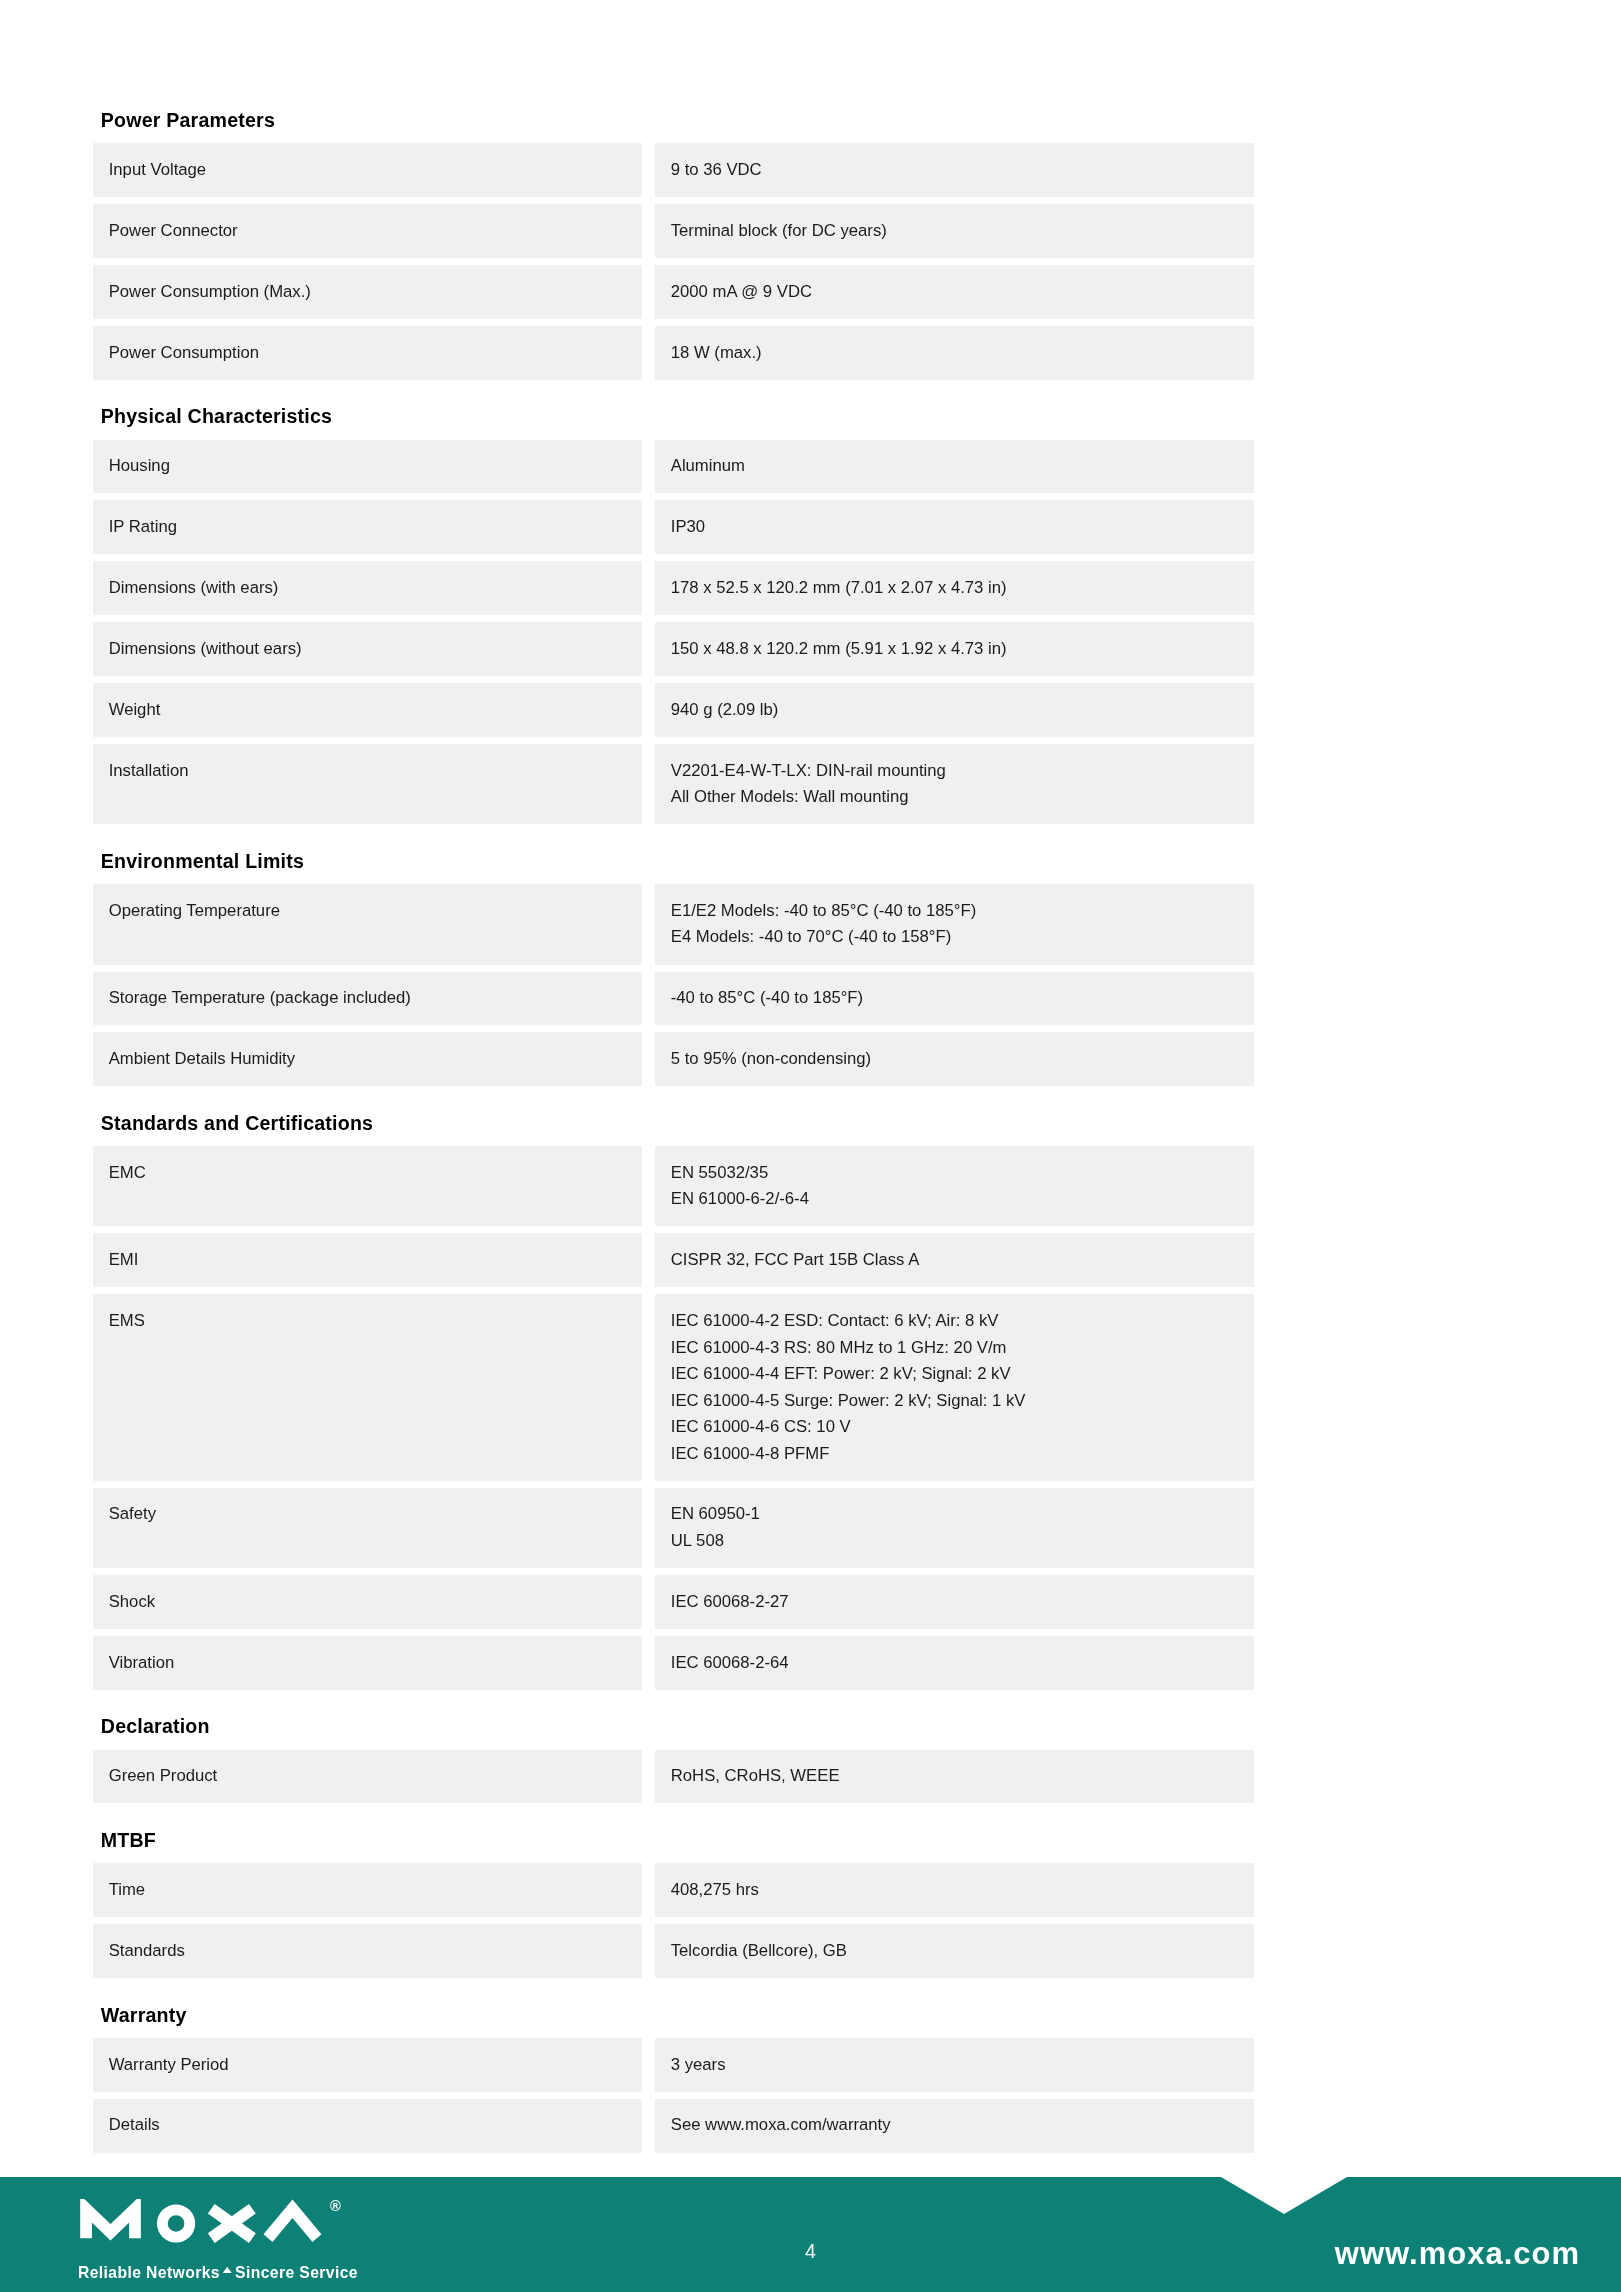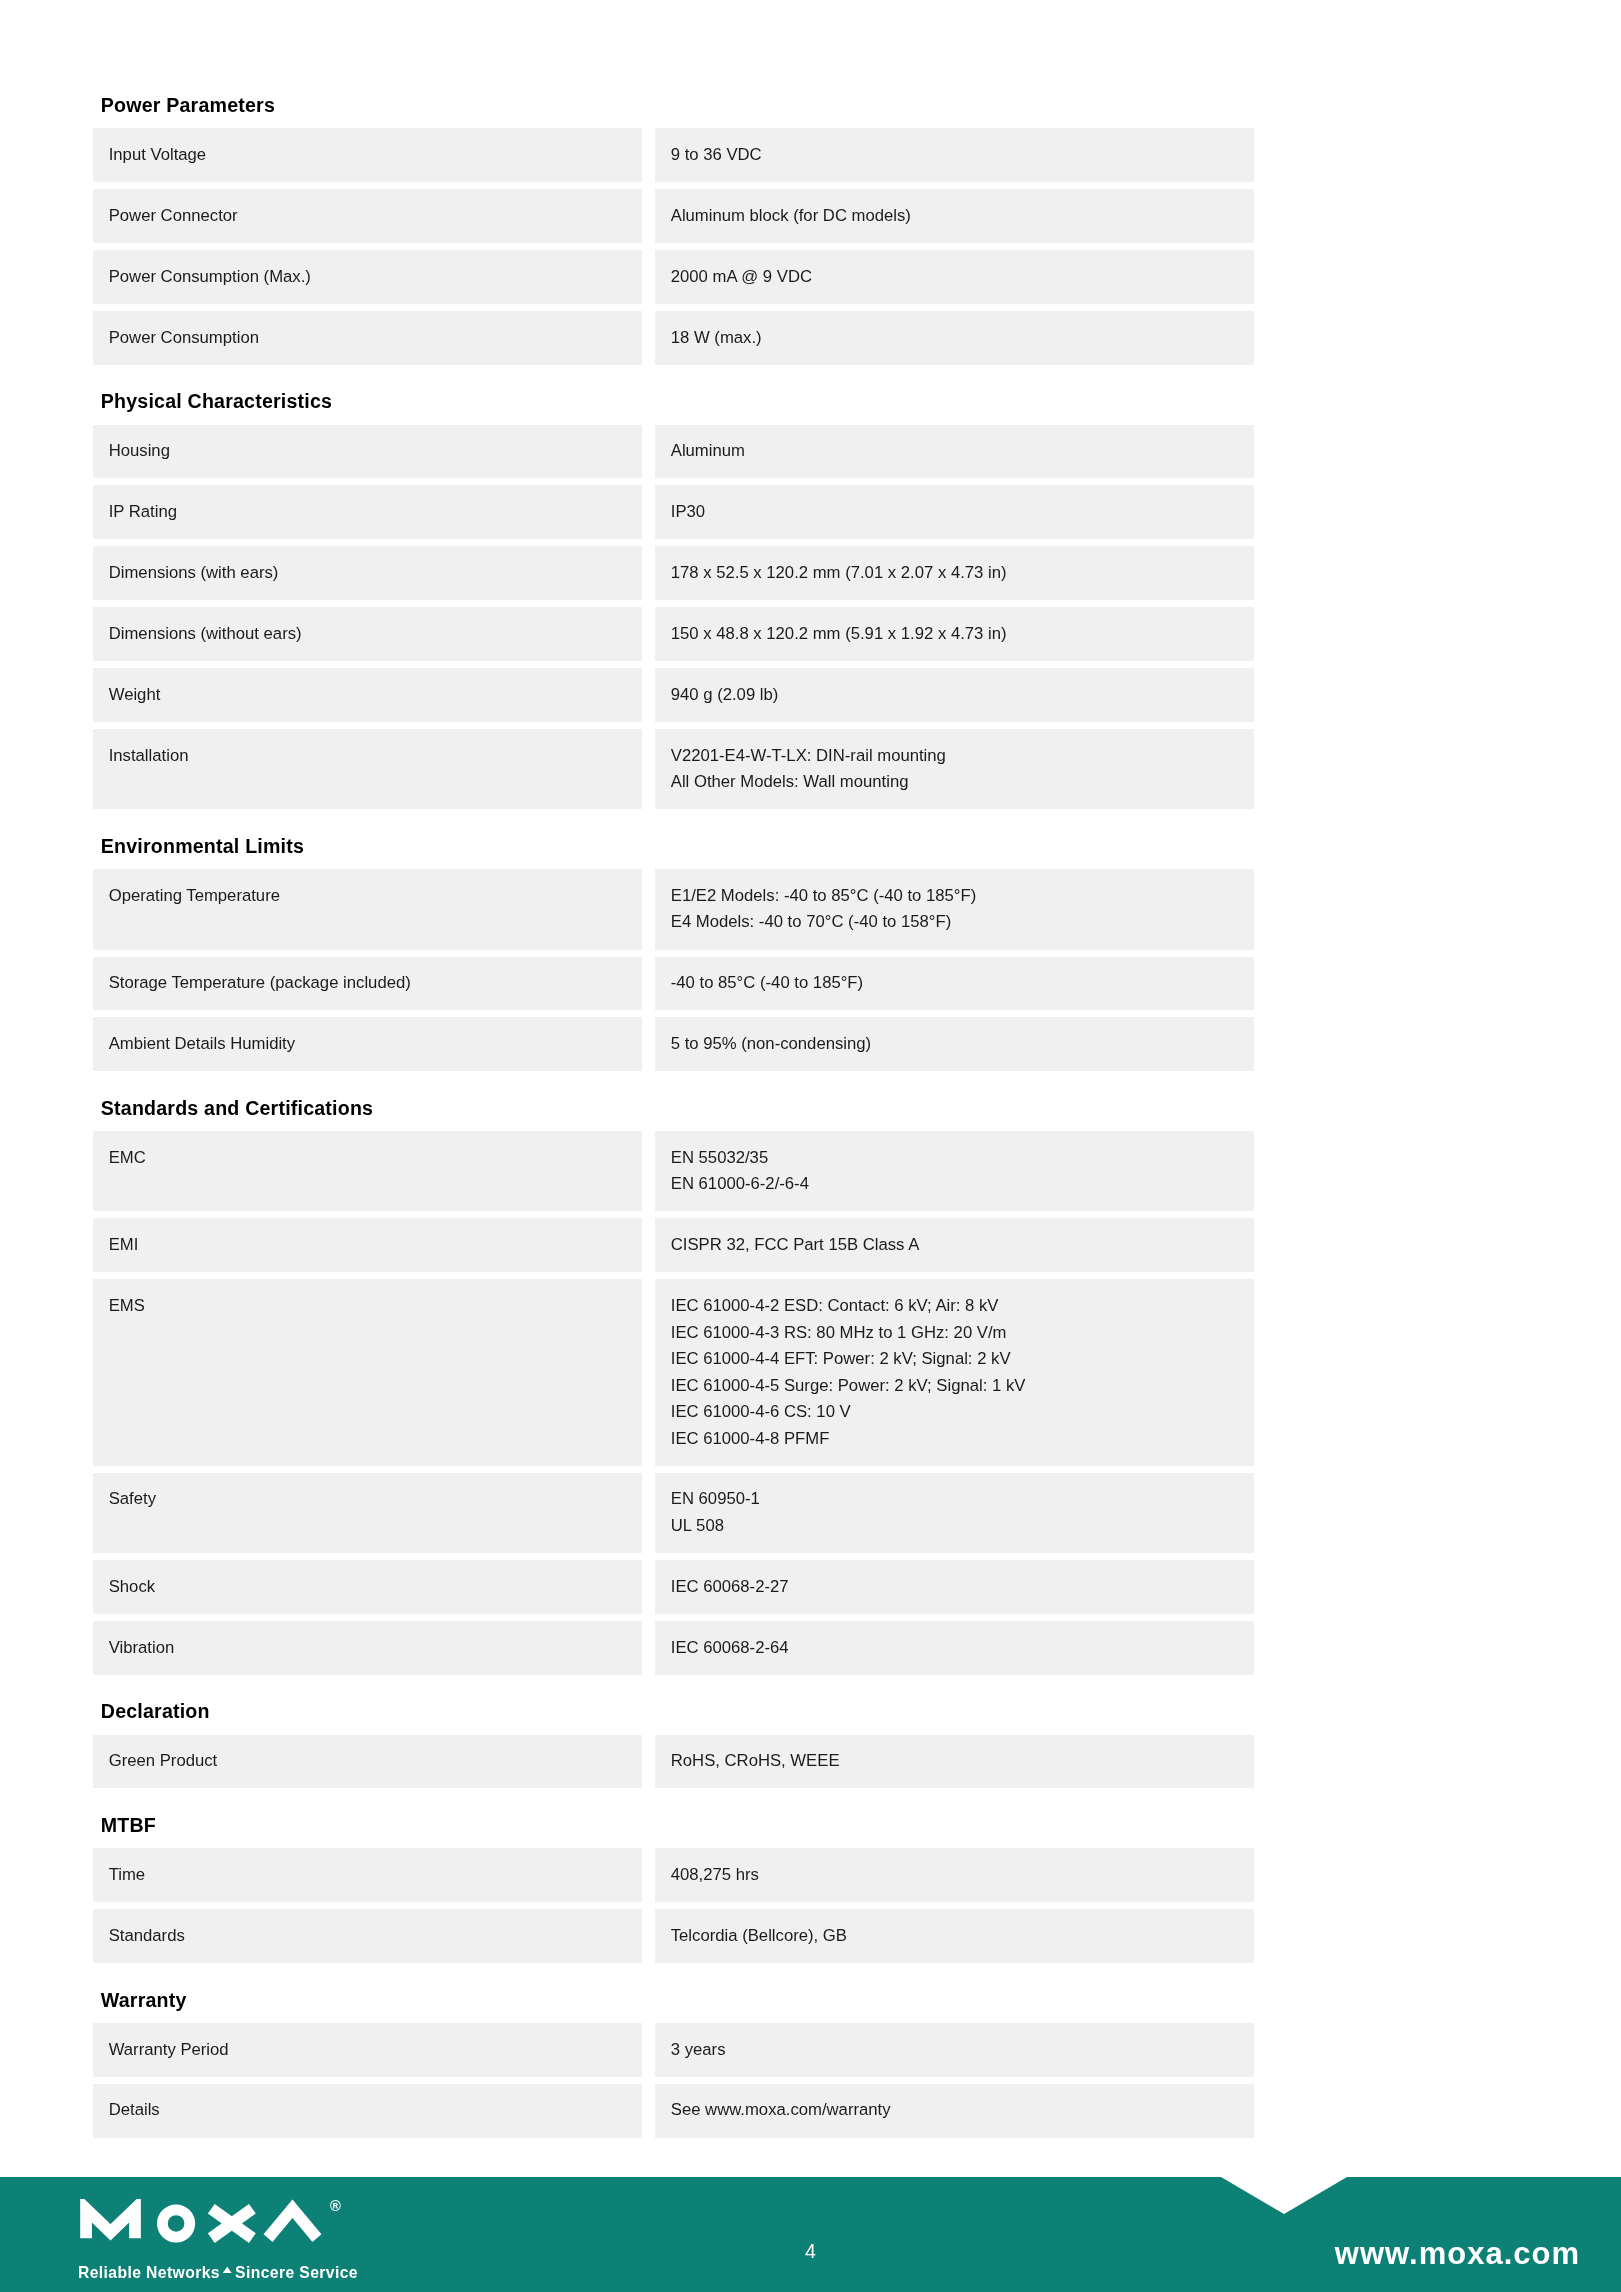--- a/index.html
+++ b/index.html
@@ -5,21 +5,21 @@
   html,body { margin:0; padding:0; background:#ffffff; }
   .page {
     position:relative;
     width:1621px; height:2293px;
     background:#ffffff;
     font-family:"Liberation Sans", sans-serif;
     overflow:hidden;
   }
   .content {
     position:absolute;
-    left:93px; top:57px;
+    left:93px; top:72px;
     width:1161px;
   }
   .section-title {
     font-size:19.6px;
     font-weight:700;
     color:#000000;
     margin:25.5px 0 11.8px 7.8px;
     line-height:22.5px;
     letter-spacing:0.2px;
   }
@@ -93,21 +93,21 @@
   <div class="spec-row">
     <div class="cell label">Input Voltage</div>
     <div class="cell value">
               <div>9 to 36 VDC</div>
             </div>
   </div>
 
   <div class="spec-row">
     <div class="cell label">Power Connector</div>
     <div class="cell value">
-              <div>Aluminum block (for DC models)</div>
+              <div>Terminal block (for DC years)</div>
             </div>
   </div>
 
   <div class="spec-row">
     <div class="cell label">Power Consumption (Max.)</div>
     <div class="cell value">
               <div>2000 mA @ 9 VDC</div>
             </div>
   </div>
 

